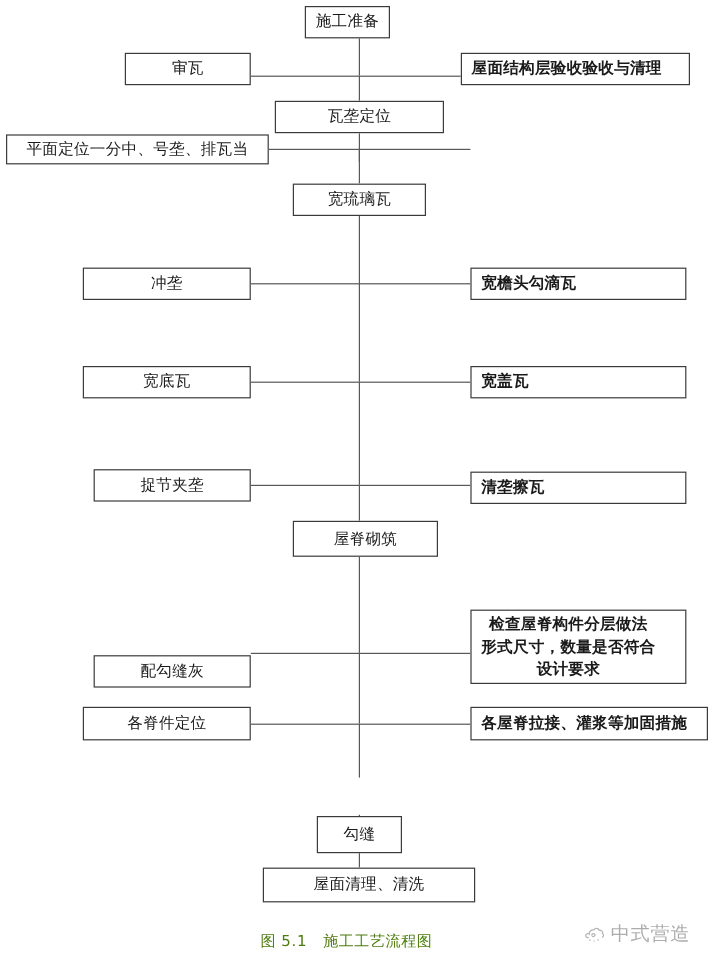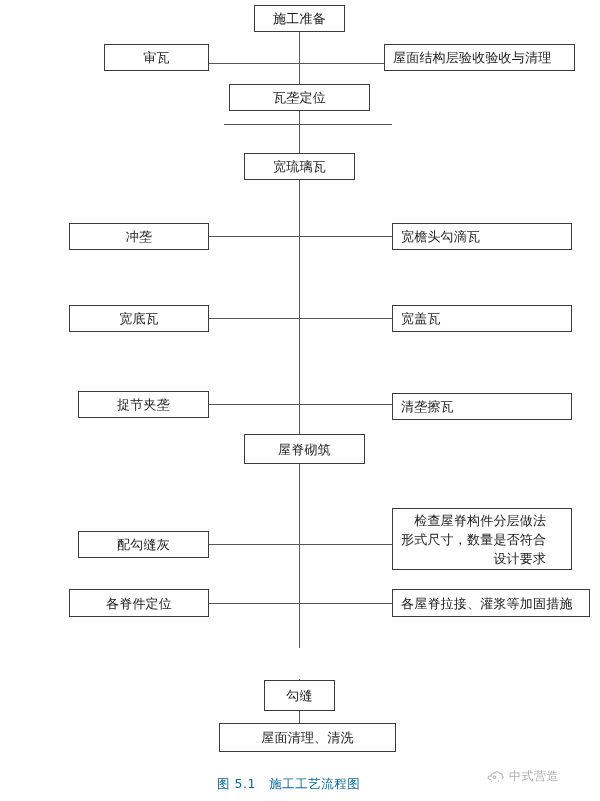--- a/index.html
+++ b/index.html
@@ -32,53 +32,54 @@
     z-index: 3;
     white-space: pre-line;
   }
   .node.center {
     justify-content: center;
     text-align: center;
   }
   .node.leftalign {
     justify-content: flex-start;
     padding-left: 8px;
-    text-align: right;
+    text-align: center;
+    font-weight: bold;
   }
   .node.multiline {
     align-items: center;
     padding-top: 2px;
     padding-bottom: 2px;
     line-height: 19px;
   }
   .conn {
     position: absolute;
     background: #585858;
     z-index: 1;
   }
   .conn.v { width: 1px; }
   .conn.h { height: 1px; }
   .caption {
     position: absolute;
     font-size: 12.5px;
-    color: #0369a1;
+    color: #4d7c0f;
     letter-spacing: 0.5px;
     white-space: pre;
     z-index: 4;
   }
   .watermark {
     position: absolute;
     display: flex;
     align-items: center;
     gap: 5px;
     opacity: 0.55;
     z-index: 4;
   }
   .watermark .wm-text {
-    font-size: 12px;
+    font-size: 16px;
     color: #6a6a6a;
     letter-spacing: 0.5px;
   }
   .wm-icon svg { display: block; }
 </style>
 </head>
 <body>
 
 <div id="canvas">
 
@@ -102,36 +103,39 @@
   <div class="conn h" style="left:209px; top:236px; width:183px;"></div>
 
   <div class="conn h" style="left:209px; top:318px; width:183px;"></div>
 
   <div class="conn h" style="left:209px; top:404px; width:183px;"></div>
 
   <div class="conn h" style="left:209px; top:544px; width:183px;"></div>
 
   <div class="conn h" style="left:209px; top:603px; width:183px;"></div>
 
-  <div class="node center" style="left:254px; top:5px; width:91px; height:27px;">
+  <div class="node center" style="left:254px; top:5px; width:71px; height:27px;">
     <span>施工准备</span>
   </div>
 
   <div class="node center" style="left:104px; top:44px; width:105px; height:27px;">
     <span>审瓦</span>
   </div>
 
   <div class="node leftalign" style="left:384px; top:44px; width:191px; height:27px;">
     <span>屋面结构层验收验收与清理</span>
   </div>
 
   <div class="node center" style="left:229px; top:84px; width:141px; height:27px;">
     <span>瓦垄定位</span>
   </div>
 
+  <div class="node center" style="left:5px; top:112px; width:219px; height:25px;">
+    <span>平面定位一分中、号垄、排瓦当</span>
+  </div>
 
 
   <div class="node center" style="left:244px; top:153px; width:111px; height:27px;">
     <span>宽琉璃瓦</span>
   </div>
 
   <div class="node center" style="left:69px; top:223px; width:140px; height:27px;">
     <span>冲垄</span>
   </div>
 
@@ -158,21 +162,21 @@
   <div class="node center" style="left:244px; top:434px; width:121px; height:30px;">
     <span>屋脊砌筑</span>
   </div>
 
   <div class="node leftalign multiline" style="left:392px; top:508px; width:180px; height:62px;">
     <span>检查屋脊构件分层做法
 形式尺寸，数量是否符合
 设计要求</span>
   </div>
 
-  <div class="node center" style="left:78px; top:531px; width:131px; height:27px;">
+  <div class="node center" style="left:78px; top:546px; width:131px; height:27px;">
     <span>配勾缝灰</span>
   </div>
 
   <div class="node center" style="left:69px; top:589px; width:140px; height:28px;">
     <span>各脊件定位</span>
   </div>
 
   <div class="node leftalign" style="left:392px; top:589px; width:198px; height:28px;">
     <span>各屋脊拉接、灌浆等加固措施</span>
   </div>

